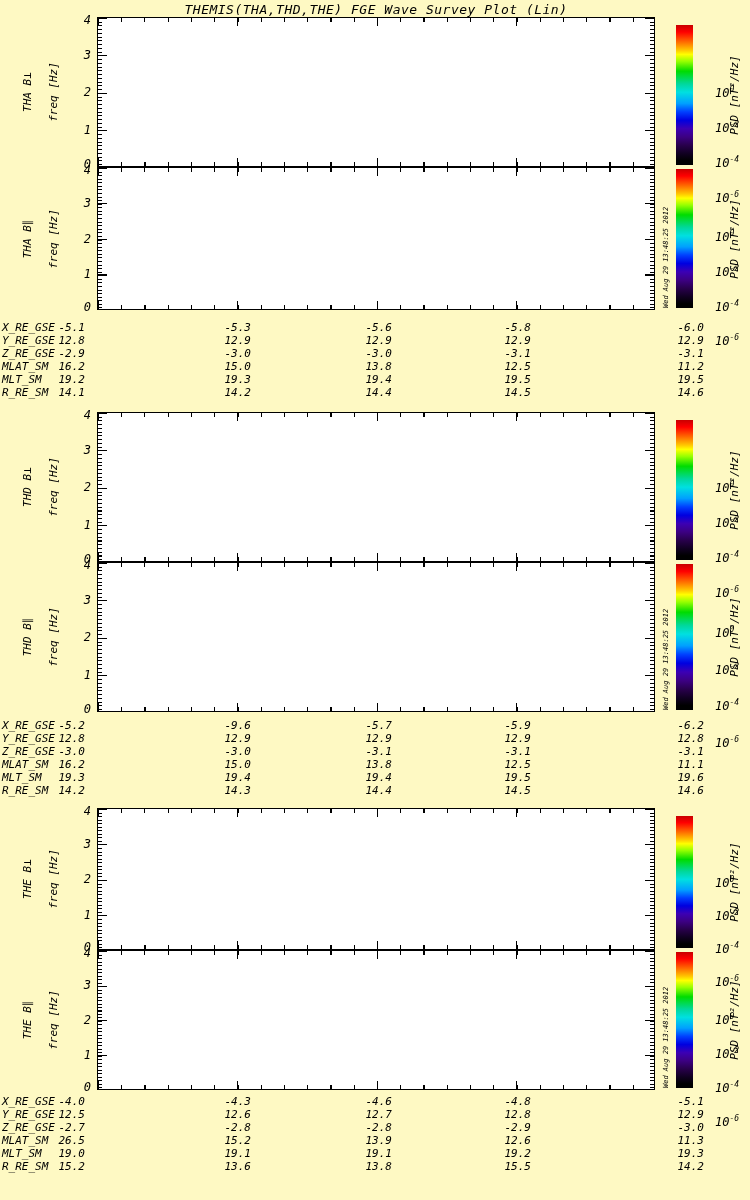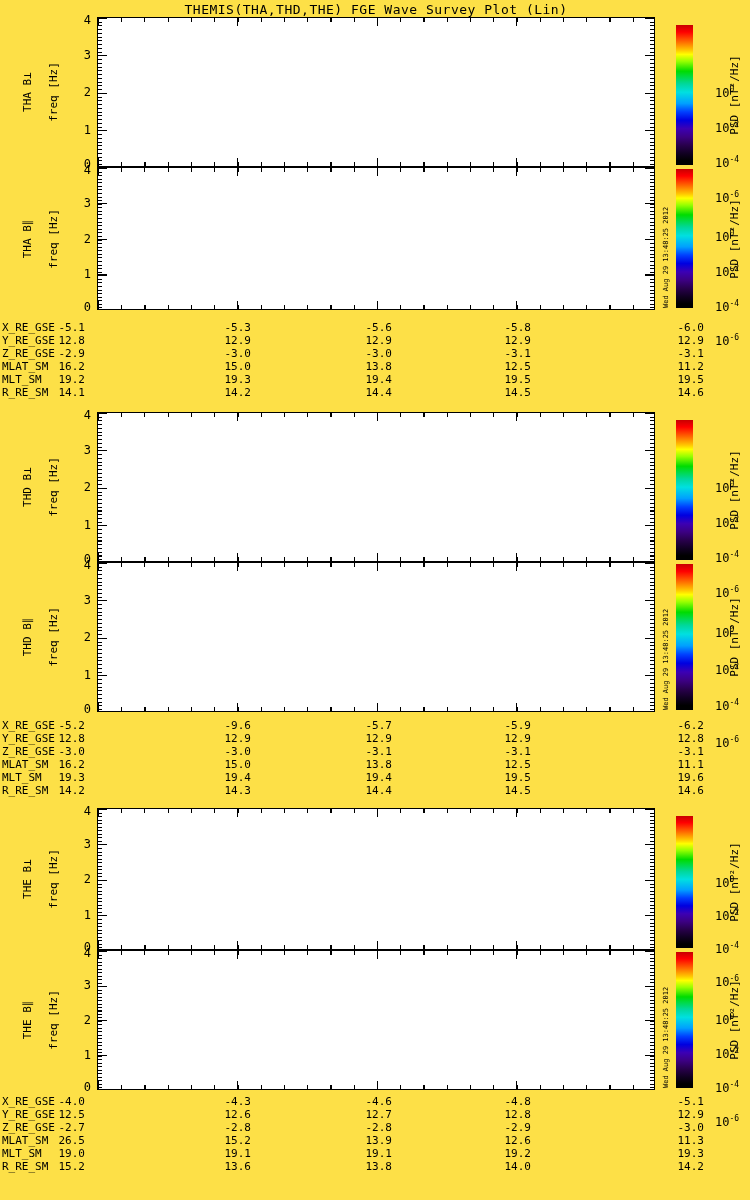--- a/index.html
+++ b/index.html
@@ -1,17 +1,17 @@
 <!DOCTYPE html>
 <html><head>
 <meta charset="utf-8">
 <style>
   html,body{margin:0;padding:0;background:#fff;}
-  .page{position:relative;width:750px;height:1200px;background:#fde047;color:#000;
-        font-family:"DejaVu Sans Mono","DejaVu Sans",monospace;overflow:hidden;}
+  .page{position:relative;width:750px;height:1200px;background:#fef9c3;color:#000;
+        font-family:"DejaVu Sans Mono","DejaVu Sans",monospace;overflow:hidden;font-style:italic;}
   .title{position:absolute;top:2px;left:97px;width:558px;text-align:center;
          font-size:13px;letter-spacing:0.5px;white-space:nowrap;}
   
   .panel{position:absolute;left:97px;width:558px;border:1px solid #000;box-sizing:border-box;background:#fff;}
   .xt{position:absolute;left:0;right:0;height:8px;background-repeat:no-repeat;
       background-image:repeating-linear-gradient(to right,#000 0 1px,transparent 1px 23.25px),
                        repeating-linear-gradient(to right,#000 0 1px,transparent 1px 139.4px);
       background-size:100% 4px,100% 8px;}
   .xt.t{top:0}.xt.b{bottom:0;transform:scaleY(-1);}
   .yt{position:absolute;top:0;bottom:0;width:9px;background-repeat:no-repeat;
@@ -409,21 +409,21 @@
         <span class="tv tv3">19.1</span>
         <span class="tv tv4">19.2</span>
         <span class="tv tv5">19.3</span>
       </div>
 
       <div class="trow">
         <span class="tl">R_RE_SM</span>
         <span class="tv tv1">15.2</span>
         <span class="tv tv2">13.6</span>
         <span class="tv tv3">13.8</span>
-        <span class="tv tv4">14.0</span>
+        <span class="tv tv4">15.5</span>
         <span class="tv tv5">14.2</span>
       </div>
 
     </div>
 
   <div class="date" style="top:1186px;">2007 Mar 15</div>
 
 </div>
 
 </body></html>

